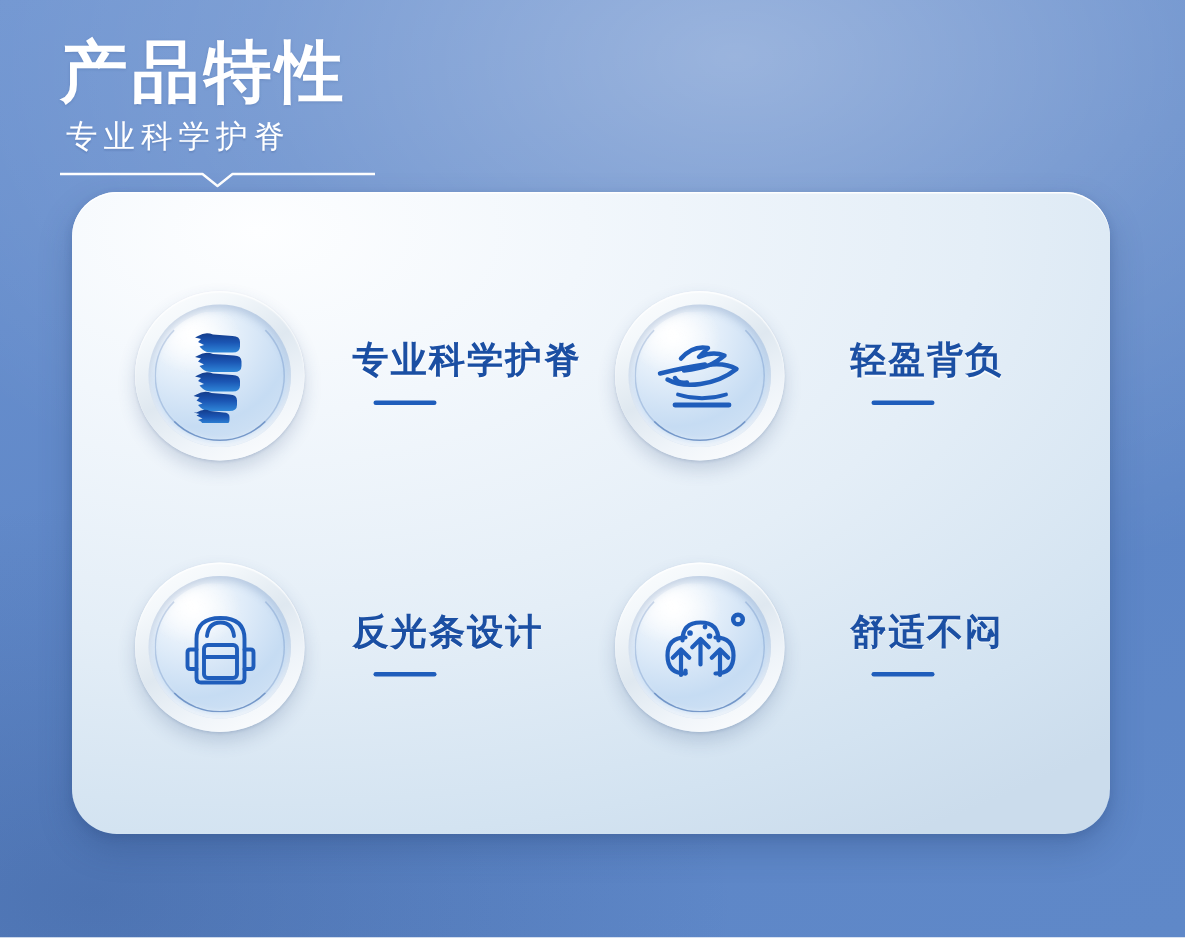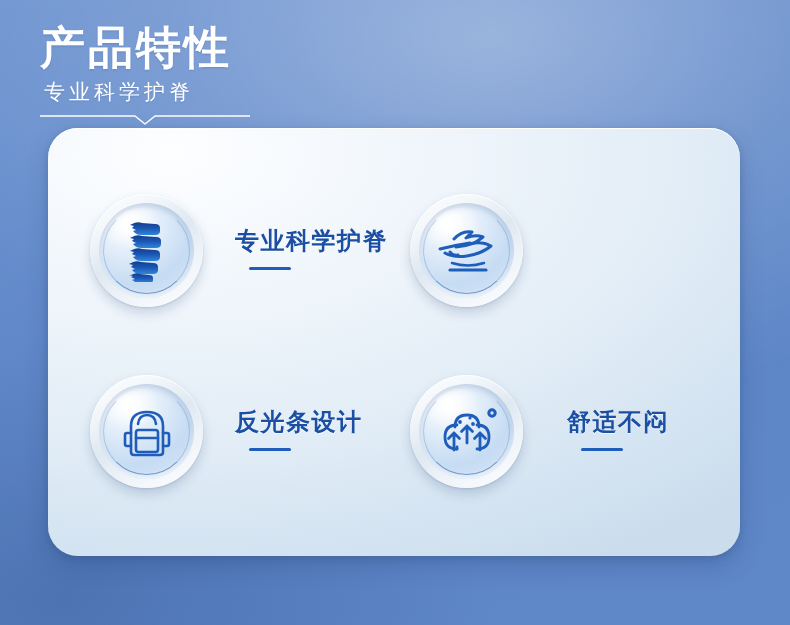--- a/index.html
+++ b/index.html
@@ -222,20 +222,24 @@
 
               <path d="M20 14 q8 -9 18 -7 q-4 4 -6 6 q9 -4 17 -1 q-5 4 -9 6 q10 -1 17 3 q-10 8 -24 10 q-13 2 -22 -3"></path>
               <path d="M22 22 q10 -1 18 -4"></path>
               <path d="M24 30 q-6 1 -8 -3"></path>
 
               <path d="M18 38 q16 5 32 0" stroke-width="2.6"></path>
               <path d="M16 45 l36 0" stroke-width="3.2"></path>
             </svg>
           </div>
         </div>
+        <div class="label-block">
+          <div class="label-text">轻盈背负</div>
+          <div class="label-underline"></div>
+        </div>
       </div>
 
       <div class="feature feature-3">
         <div class="orb">
           <div class="orb-icon">
             <svg width="58" height="60" viewBox="0 0 58 60" fill="none" stroke="#1f5dbb" stroke-width="2.6" stroke-linecap="round" stroke-linejoin="round">
 
               <path d="M13 24 q0 -14 16 -14 q16 0 16 14 l0 26 q0 3 -3 3 l-26 0 q-3 0 -3 -3 z"></path>
 
               <path d="M20 22 q1 -9 9 -9 q8 0 9 9"></path>

